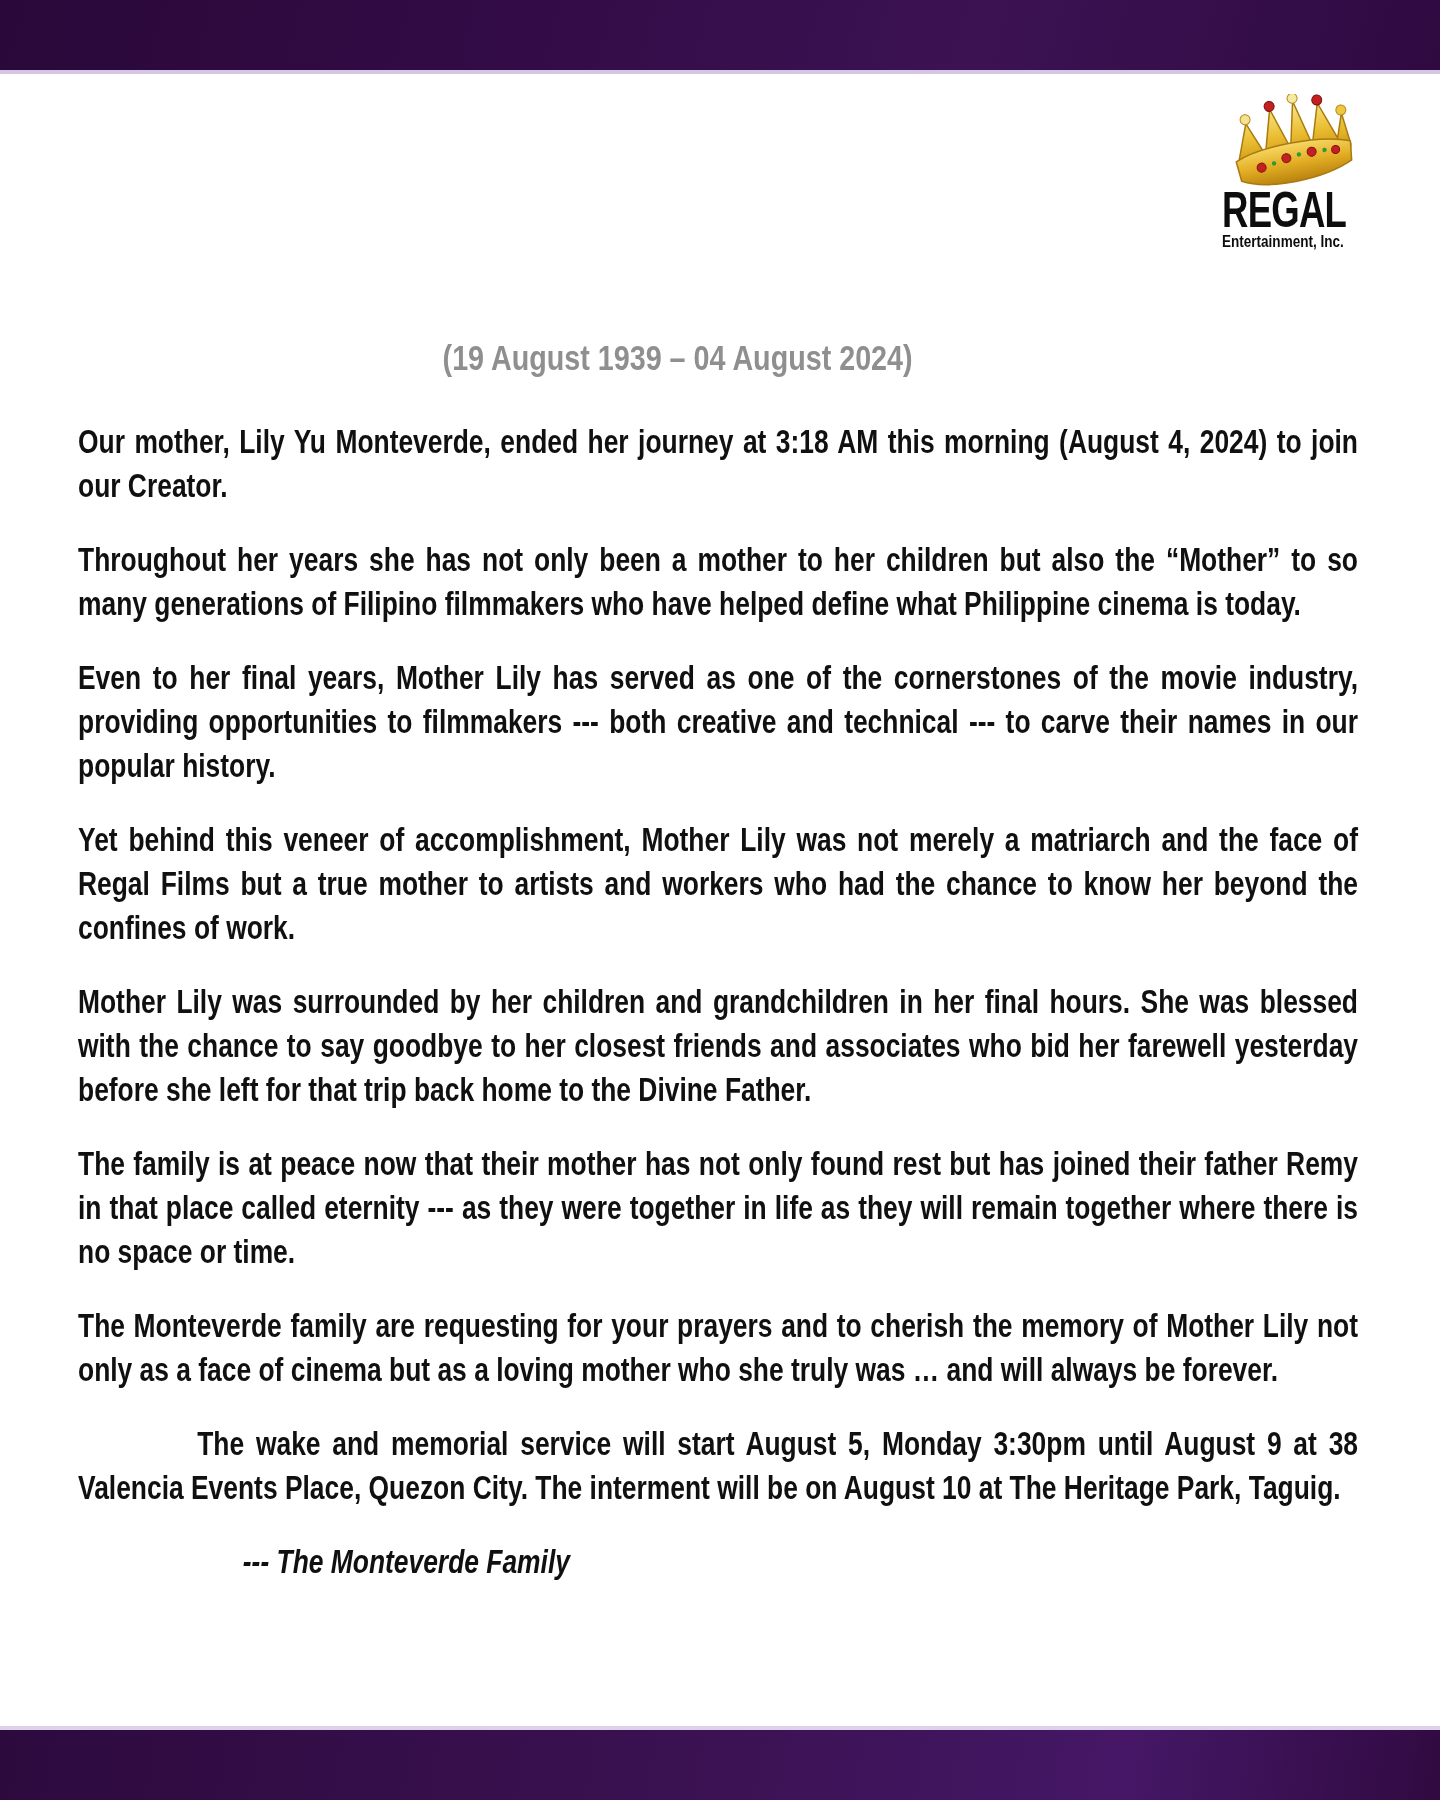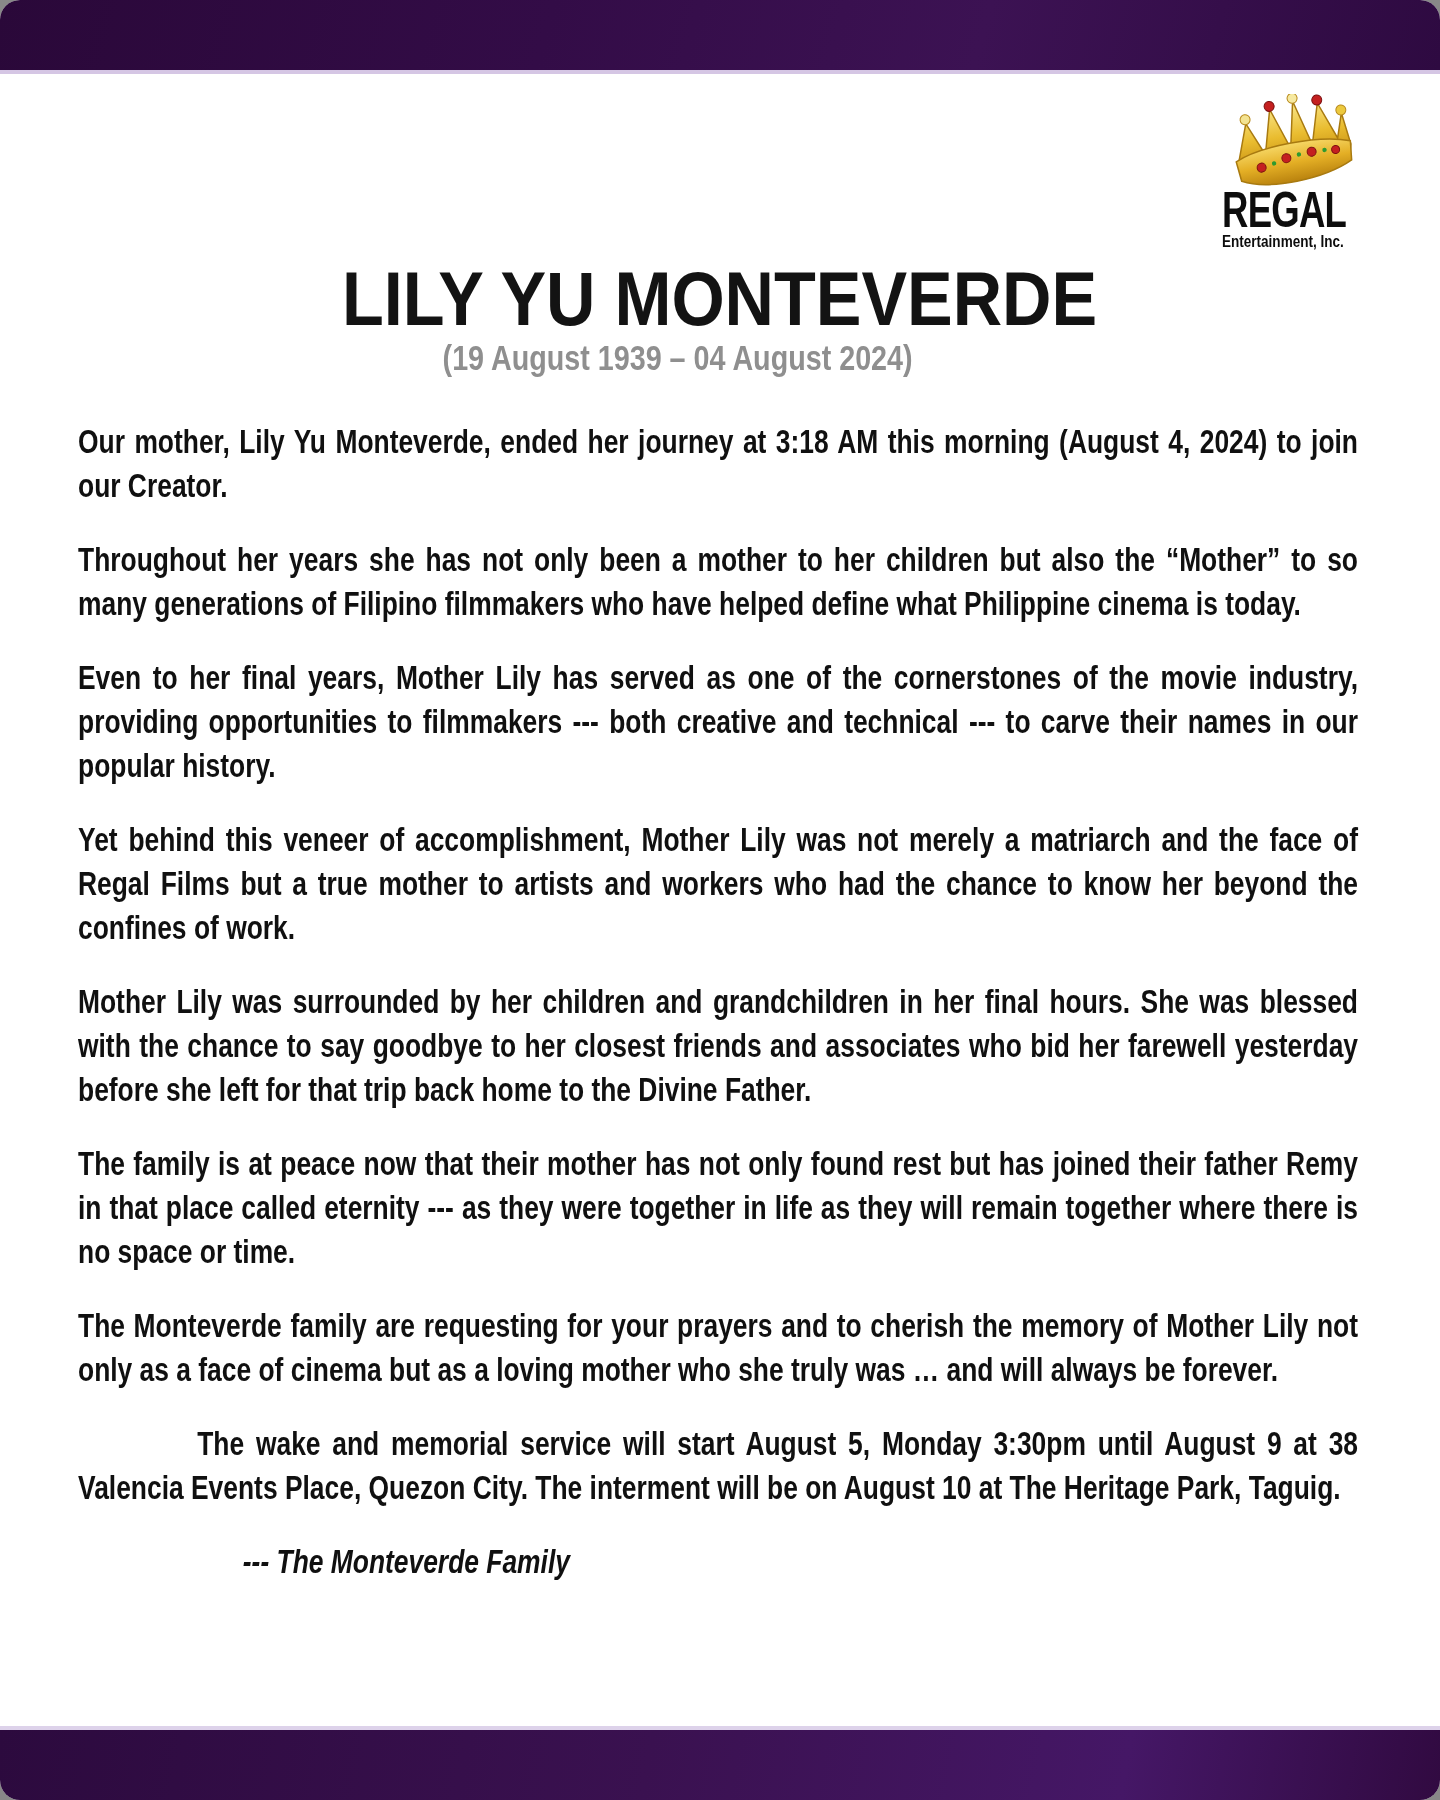--- a/index.html
+++ b/index.html
@@ -2,21 +2,20 @@
 <html><head>
 <meta charset="utf-8">
 <style>
   html,body{margin:0;padding:0;background:#888;}
   .page{
     position:relative;
     width:1440px;height:1800px;
     background:#ffffff;
     overflow:hidden;
     font-family:"Liberation Sans","DejaVu Sans",sans-serif;
-    border-radius:20px;
   }
   
   .band{position:absolute;left:0;width:1440px;height:70px;}
   .band-top{
     top:0;
     background:linear-gradient(105deg,#2a0839 0%,#330c47 38%,#3c1253 68%,#2e0a41 100%);
     border-bottom:4px solid #d5c6e4;
   }
   .band-bottom{
     bottom:0;
@@ -113,23 +112,20 @@
         <circle cx="106" cy="63" r="4" fill="#c42020" stroke="#7c1010" stroke-width="1"></circle>
         <circle cx="43" cy="66" r="2.2" fill="#2f9a2f"></circle>
         <circle cx="69" cy="61.5" r="2.2" fill="#2f9a2f"></circle>
         <circle cx="95" cy="61.5" r="2.2" fill="#2f9a2f"></circle>
       </g>
     </svg>
     <span class="brand">REGAL</span><br>
     <span class="subbrand">Entertainment, Inc.</span>
   </div>
 
-  <div class="title-row">
-    <h1 class="title">LILY YU MONTEVERDE</h1>
-  </div>
   <div class="dates-row">
     <div class="dates">(19 August 1939 – 04 August 2024)</div>
   </div>
 
   <div class="bodytext">
     <p>Our mother, Lily Yu Monteverde, ended her journey at 3:18 AM this morning (August 4, 2024) to join our Creator.</p>
     <p>Throughout her years she has not only been a mother to her children but also the “Mother” to so many generations of Filipino filmmakers who have helped define what Philippine cinema is today.</p>
     <p>Even to her final years, Mother Lily has served as one of the cornerstones of the movie industry, providing opportunities to filmmakers --- both creative and technical --- to carve their names in our popular history.</p>
     <p>Yet behind this veneer of accomplishment, Mother Lily was not merely a matriarch and the face of Regal Films but a true mother to artists and workers who had the chance to know her beyond the confines of work.</p>
     <p>Mother Lily was surrounded by her children and grandchildren in her final hours. She was blessed with the chance to say goodbye to her closest friends and associates who bid her farewell yesterday before she left for that trip back home to the Divine Father.</p>

